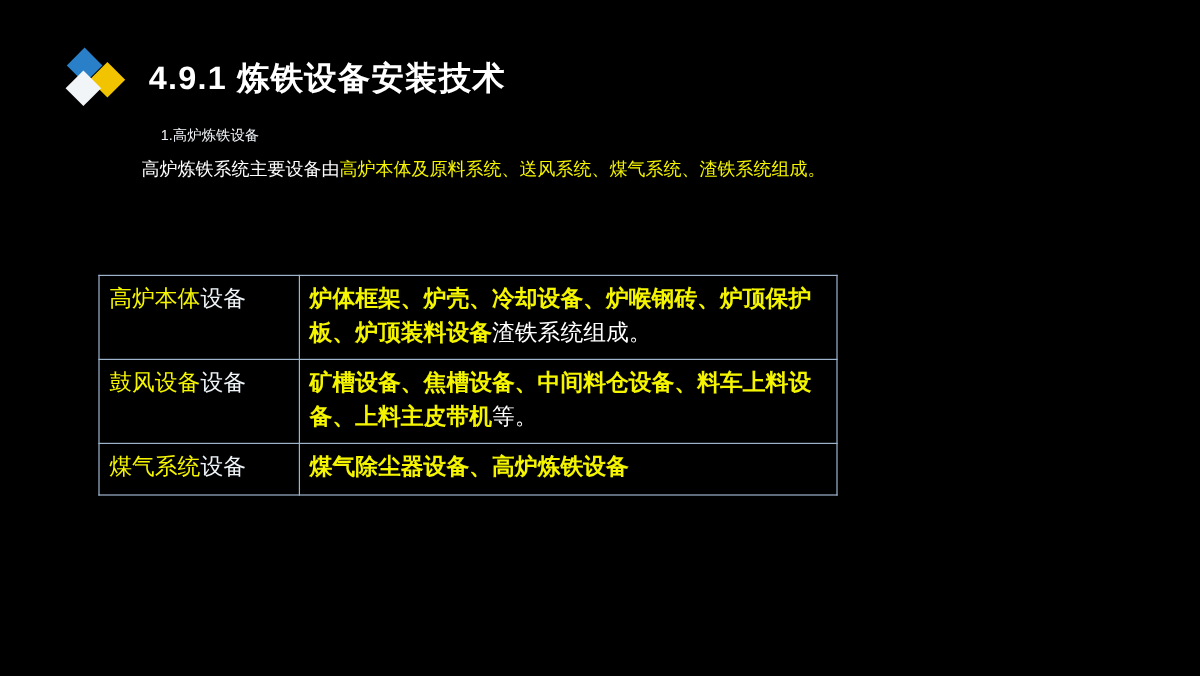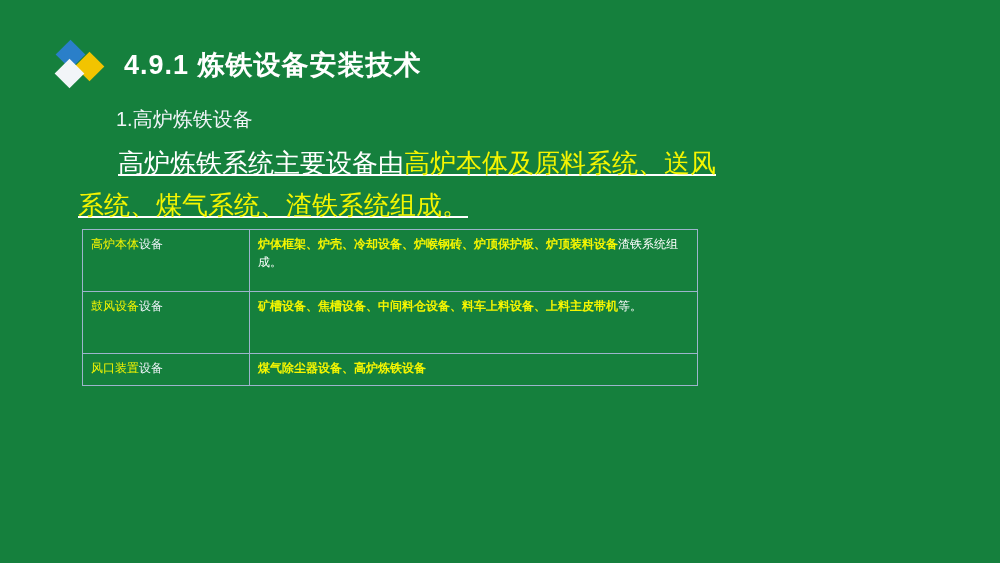--- a/index.html
+++ b/index.html
@@ -10,21 +10,21 @@
     width: 1000px;
     height: 563px;
     overflow: hidden;
     background: #133258;
     font-family: "Liberation Sans", "DejaVu Sans", sans-serif;
   }
   .slide {
     position: relative;
     width: 1000px;
     height: 563px;
-    background: #15803d;
+    background: #000000;
     box-sizing: border-box;
   }
 
   
   .title-row {
     position: absolute;
     left: 52px;
     top: 38px;
     display: flex;
     align-items: center;
@@ -69,51 +69,50 @@
 
   
   .body-block {
     position: absolute;
     left: 78px;
     top: 104px;
     width: 640px;
   }
   .sub-heading {
     color: #f0f4f8;
-    font-size: 20px;
+    font-size: 12px;
     line-height: 1.5;
-    margin-left: 38px;
+    margin-left: 56px;
     white-space: nowrap;
   }
   .para {
     color: #ffffff;
-    font-size: 26px;
+    font-size: 15px;
     line-height: 1.62;
     margin-top: 8px;
     text-indent: 40px;
-    text-decoration: underline;
   }
   .hl {
     color: #f5f500;
   }
 
   
   .eq-table {
     position: absolute;
     left: 82px;
     top: 229px;
     width: 616px;
     border-collapse: collapse;
     table-layout: fixed;
   }
   .eq-table td {
     border: 1px solid #9db4cc;
     padding: 6px 8px 7px 8px;
     vertical-align: top;
-    font-size: 12px;
+    font-size: 19px;
     line-height: 1.48;
   }
   .eq-table td.cat {
     width: 150px;
     white-space: nowrap;
     color: #eef3f8;
   }
   .eq-table td.cat .hl {
     color: #f5f500;
   }
@@ -149,19 +148,19 @@
     <tbody>
       <tr class="row-tall">
         <td class="cat"><span class="hl">高炉本体</span><span>设备</span></td>
         <td class="det"><span class="hl">炉体框架、炉壳、冷却设备、炉喉钢砖、炉顶保护板、炉顶装料设备</span><span>渣铁系统组成。</span></td>
       </tr>
       <tr class="row-tall">
         <td class="cat"><span class="hl">鼓风设备</span><span>设备</span></td>
         <td class="det"><span class="hl">矿槽设备、焦槽设备、中间料仓设备、料车上料设备、上料主皮带机</span><span>等。</span></td>
       </tr>
       <tr>
-        <td class="cat"><span class="hl">风口装置</span><span>设备</span></td>
+        <td class="cat"><span class="hl">煤气系统</span><span>设备</span></td>
         <td class="det"><span class="hl">煤气除尘器设备、高炉炼铁设备</span><span></span></td>
       </tr>
     </tbody>
   </table>
 
 </div>
 
 </body></html>

